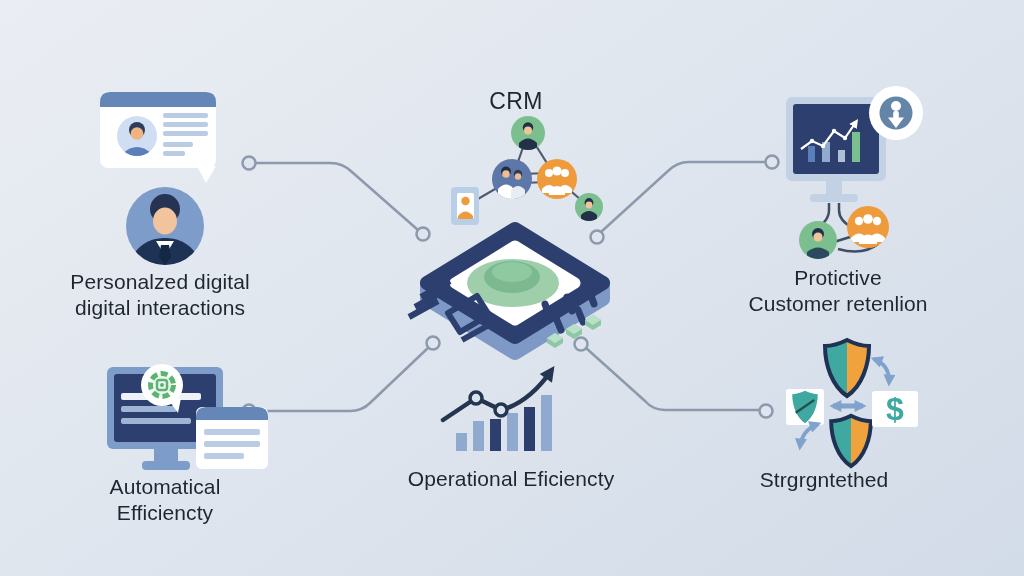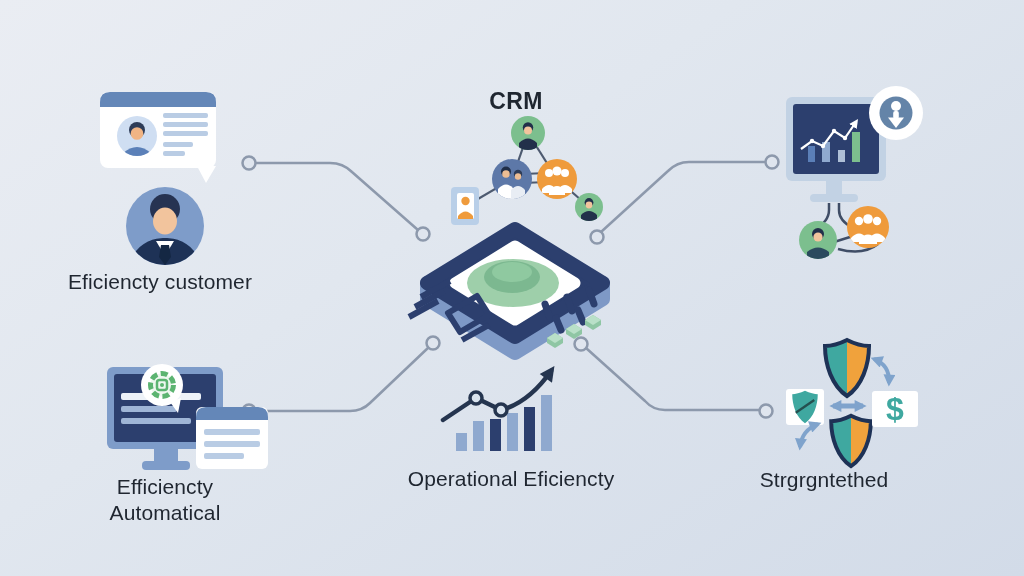--- a/index.html
+++ b/index.html
@@ -15,21 +15,21 @@
   }
   .title{
     position:absolute;color:#1f2630;font-size:23px;font-weight:500;
     text-align:center;letter-spacing:.3px;
   }
   #lbl-tl{left:35px;top:269px;width:250px;}
   #lbl-bl{left:55px;top:474px;width:220px;}
   #lbl-bc{left:371px;top:466px;width:280px;}
   #lbl-tr{left:713px;top:265px;width:250px;}
   #lbl-br{left:714px;top:467px;width:220px;}
-  #crm-title{left:461px;top:88px;width:110px;font-weight:bold;}
+  #crm-title{left:461px;top:88px;width:110px;}
 </style>
 </head>
 <body>
 
 <div class="stage">
 
   <svg class="art" width="1024" height="576" viewBox="0 0 1024 576">
     <defs>
       <clipPath id="clipTLav">
           <circle cx="137" cy="136" r="20"></circle>
@@ -332,30 +332,35 @@
         <path d="M833,406 L863,406" stroke-width="5" marker-start="url(#ahBlue)" marker-end="url(#ahBlue)"></path>
         <path d="M874,359 Q890,365 889,383" stroke-width="4" marker-start="url(#ahBlue)" marker-end="url(#ahBlue)"></path>
         <path d="M818,424 Q802,430 800,447" stroke-width="4" marker-start="url(#ahBlue)" marker-end="url(#ahBlue)"></path>
       </g>
     </g>
   </svg>
 
   <div class="title" id="crm-title">CRM</div>
 
   <div class="label" id="lbl-tl">
-    <div>Eficiencty customer</div>
+    <div>Personalzed digital</div>
+    <div>digital interactions</div>
   </div>
 
   <div class="label" id="lbl-bl">
+    <div>Automatical</div>
     <div>Efficiencty</div>
-    <div>Automatical</div>
   </div>
 
   <div class="label" id="lbl-bc">
     <div>Operational Eficiencty</div>
   </div>
 
+  <div class="label" id="lbl-tr">
+    <div>Protictive</div>
+    <div>Customer retenlion</div>
+  </div>
 
   <div class="label" id="lbl-br">
     <div>Strgrgntethed</div>
   </div>
 
 </div>
 
 </body></html>

